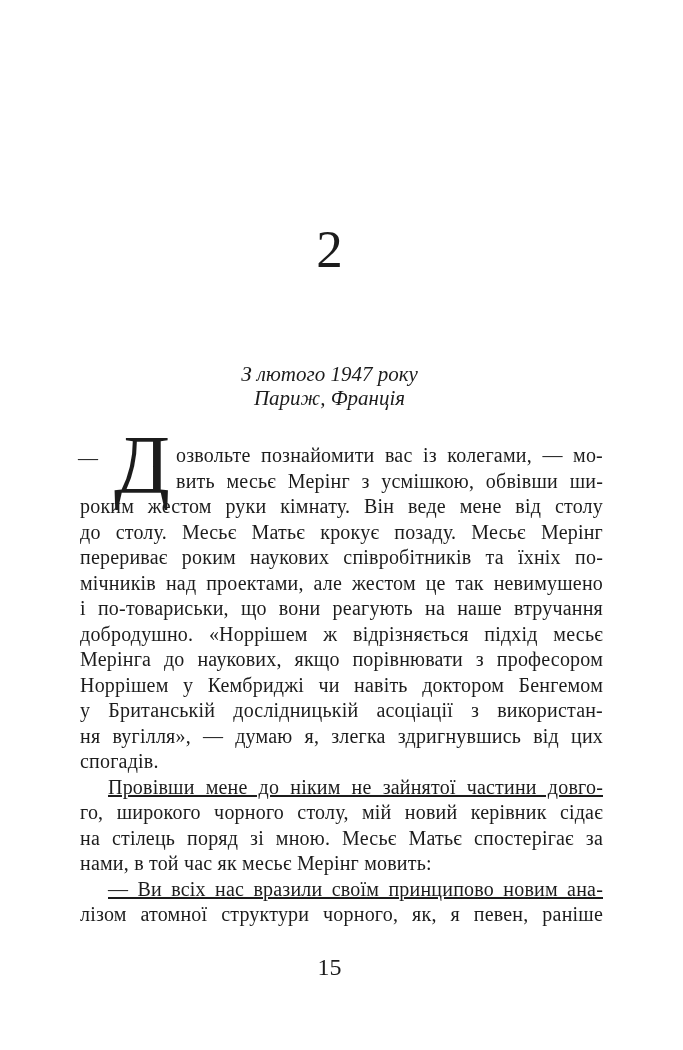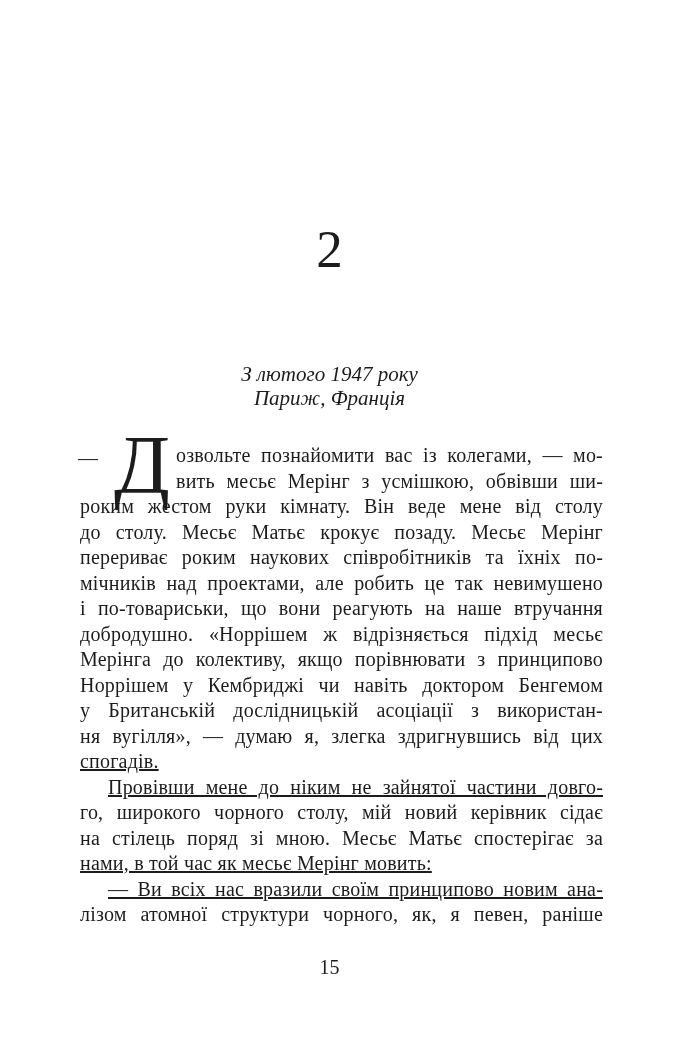--- a/index.html
+++ b/index.html
@@ -52,21 +52,20 @@
     white-space: nowrap;
   }
   .bl.just { white-space: normal; }
   .bl.drop {
     margin-left: 96px;
     white-space: normal;
   }
   .bl.plain {
     text-align: left;
     text-align-last: left;
-    text-decoration: underline;
   }
   .bl.indent-just {
     text-indent: 28px;
     white-space: normal;
     text-decoration: underline;
   }
   .lead-dash {
     position: absolute;
     left: 78px;
     top: 446px;
@@ -81,21 +80,21 @@
     font-size: 82px;
     line-height: 1;
     font-weight: 400;
   }
   .page-number {
     position: absolute;
     top: 955px;
     left: 0;
     right: 24px;
     text-align: center;
-    font-size: 20px;
+    font-size: 24px;
     line-height: 24px;
   }
 </style>
 </head>
 <body>
 
 <div class="page">
   <div class="chapter-number">2</div>
 
   <div class="dateline">
@@ -106,24 +105,24 @@
   <span class="lead-dash">—</span>
 
   <span class="drop-cap">Д</span>
 
   <div class="body-text">
       <div class="bl drop">озвольте познайомити вас із колегами, — мо-</div>
       <div class="bl drop">вить месьє Мерінг з усмішкою, обвівши ши-</div>
       <div class="bl just">роким жестом руки кімнату. Він веде мене від столу</div>
       <div class="bl just">до столу. Месьє Матьє крокує позаду. Месьє Мерінг</div>
       <div class="bl just">перериває роким наукових співробітників та їхніх по-</div>
-      <div class="bl just">мічників над проектами, але робить це так невимушено</div>
+      <div class="bl just">мічників над проектами, але жестом це так невимушено</div>
       <div class="bl just">і по-товариськи, що вони реагують на наше втручання</div>
       <div class="bl just">добродушно. «Норрішем ж відрізняється підхід месьє</div>
-      <div class="bl just">Мерінга до колективу, якщо порівнювати з принципово</div>
+      <div class="bl just">Мерінга до наукових, якщо порівнювати з професором</div>
       <div class="bl just">Норрішем у Кембриджі чи навіть доктором Бенгемом</div>
       <div class="bl just">у Британській дослідницькій асоціації з використан-</div>
       <div class="bl just">ня вугілля», — думаю я, злегка здригнувшись від цих</div>
       <div class="bl plain">спогадів.</div>
       <div class="bl indent-just">Провівши мене до ніким не зайнятої частини довго-</div>
       <div class="bl just">го, широкого чорного столу, мій новий керівник сідає</div>
       <div class="bl just">на стілець поряд зі мною. Месьє Матьє спостерігає за</div>
       <div class="bl plain">нами, в той час як месьє Мерінг мовить:</div>
       <div class="bl indent-just">— Ви всіх нас вразили своїм принципово новим ана-</div>
       <div class="bl just">лізом атомної структури чорного, як, я певен, раніше</div>

